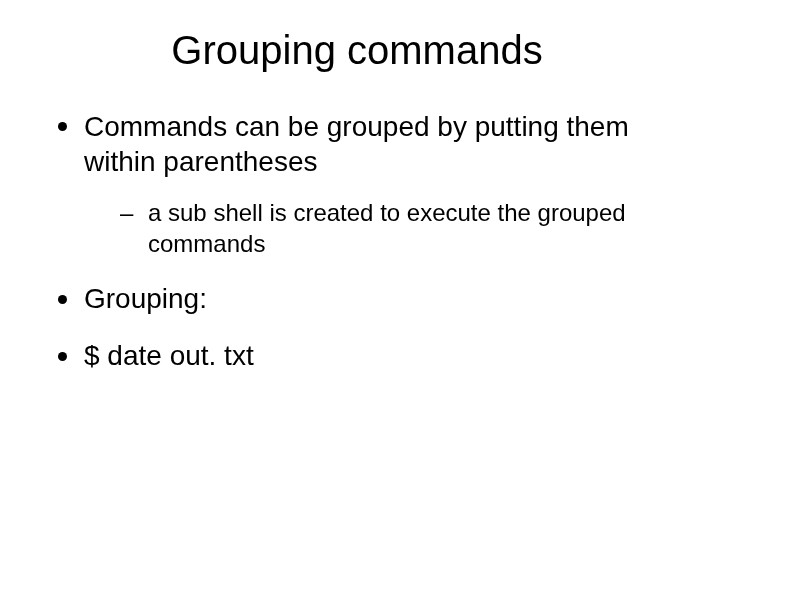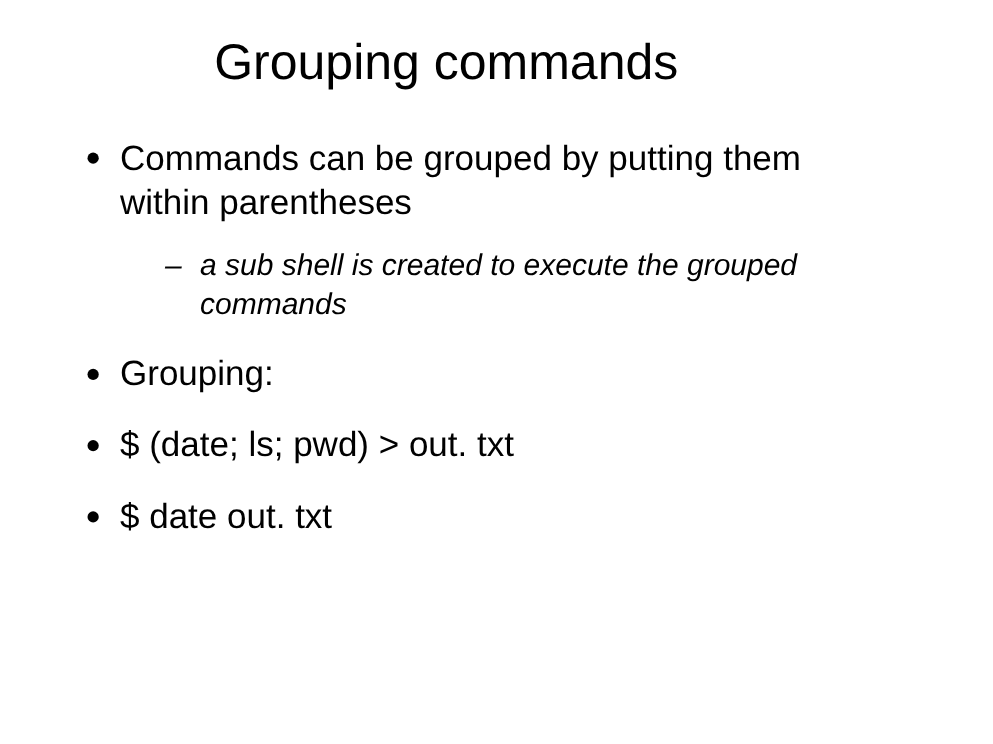--- a/index.html
+++ b/index.html
@@ -19,21 +19,21 @@
   }
   .title {
     text-align: center;
     font-size: 40px;
     font-weight: 400;
     margin: 0 0 36px 0;
   }
   ul.level1 {
     list-style: none;
     padding: 0;
-    margin: 12px;
+    margin: 0;
   }
   ul.level1 > li {
     position: relative;
     padding-left: 34px;
     margin-bottom: 22px;
     font-size: 28px;
     line-height: 1.25;
   }
   ul.level1 > li::before {
     content: "";
@@ -42,21 +42,20 @@
     top: 0.48em;
     width: 9px;
     height: 9px;
     background: #000;
     border-radius: 50%;
   }
   ul.level2 {
     list-style: none;
     padding: 0;
     margin: 18px 0 0 36px;
-    font-style: italic;
   }
   ul.level2 > li {
     position: relative;
     padding-left: 28px;
     font-size: 24px;
     line-height: 1.3;
   }
   ul.level2 > li::before {
     content: "–";
     position: absolute;
@@ -83,19 +82,16 @@
       <ul class="level2">
         <li>
           <span>a sub shell is created to execute the grouped commands</span>
         </li>
       </ul>
     </li>
     <li>
       <span>Grouping:</span>
     </li>
     <li class="indent">
-      <span>$ (date; ls; pwd) &gt; out. txt</span>
-    </li>
-    <li class="indent">
       <span>$ date out. txt</span>
     </li>
   </ul>
 </div>
 
 </body></html>

